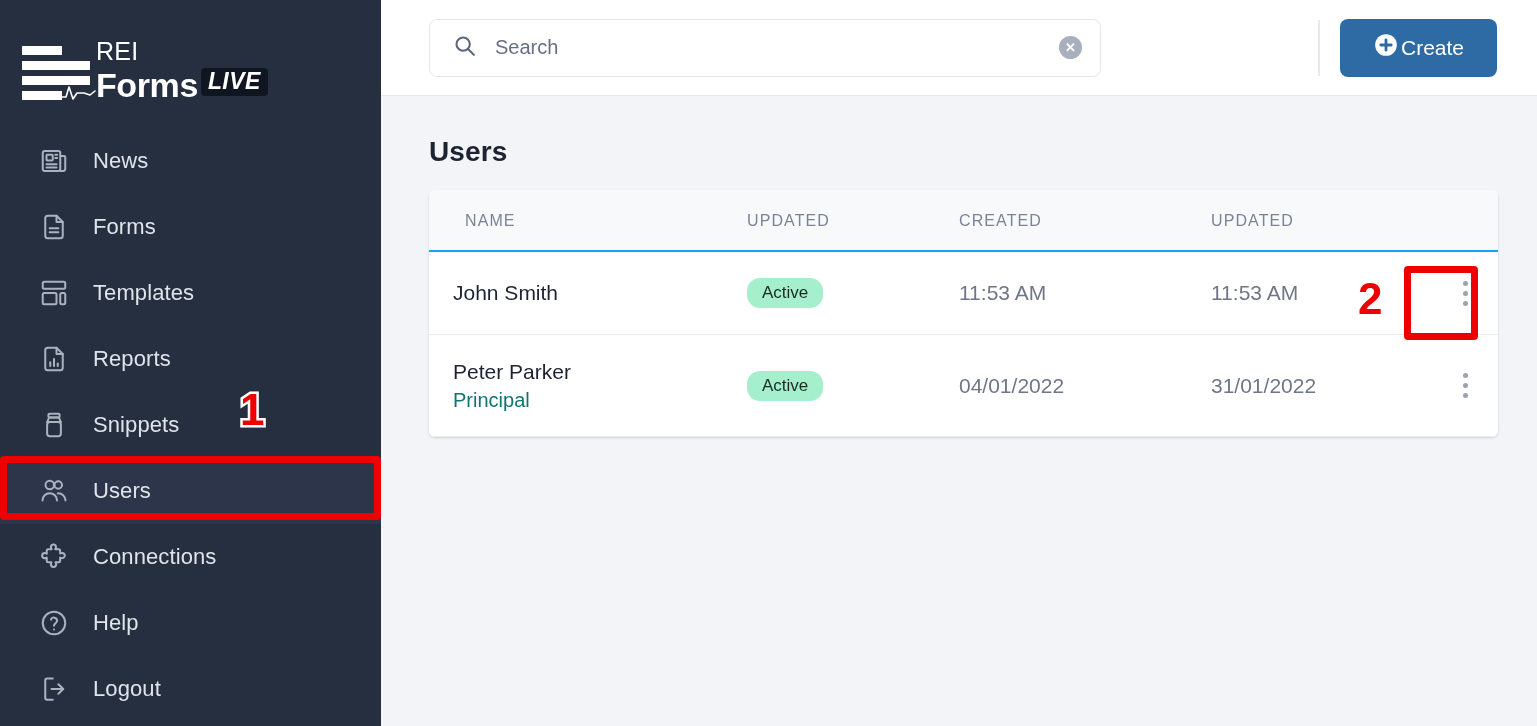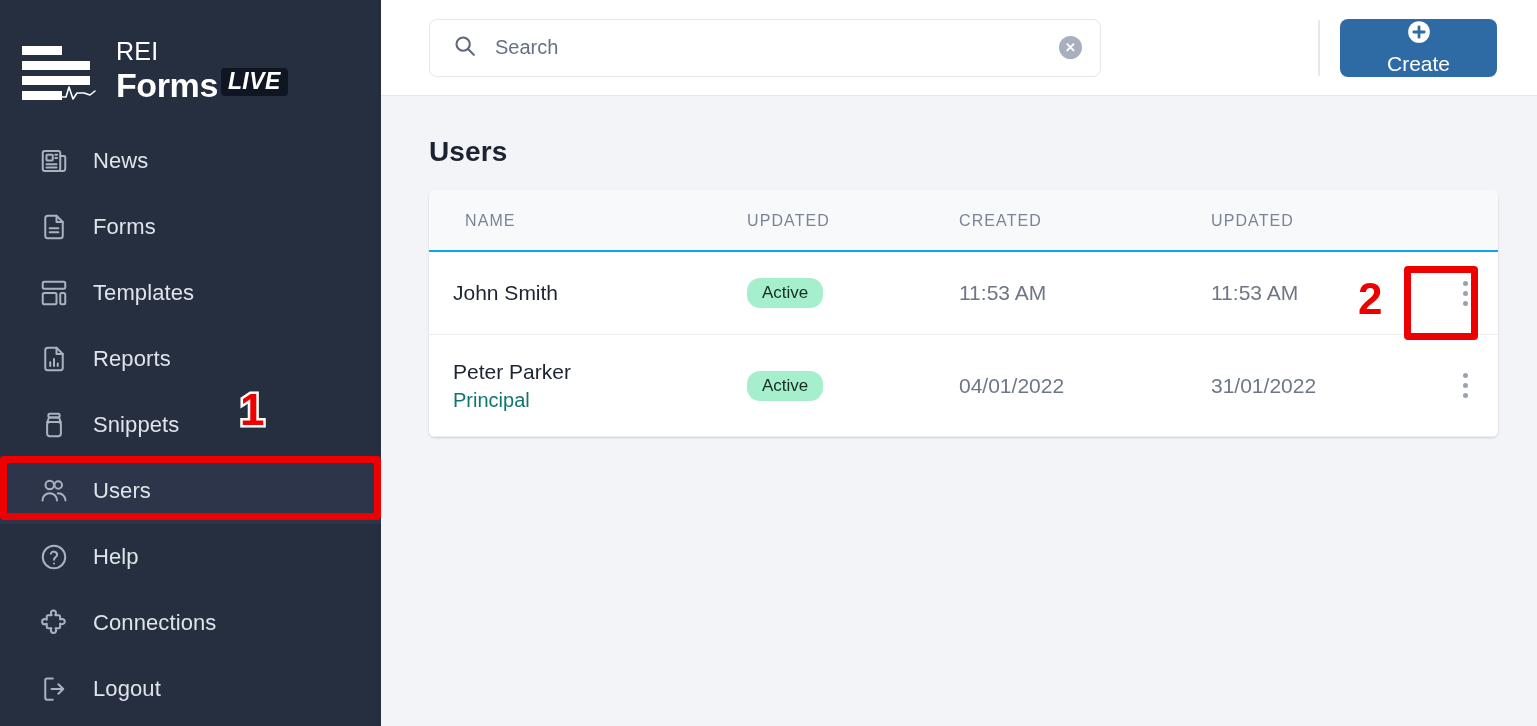--- a/index.html
+++ b/index.html
@@ -24,21 +24,21 @@
     width: 381px;
     height: 726px;
     background: #262f40;
     flex: 0 0 381px;
     position: relative;
   }
 
   .logo {
     display: flex;
     align-items: center;
-    gap: 20px;
+    gap: 0;
     padding: 24px 4px 0 22px;
     height: 118px;
   }
   .logo-mark {
     width: 74px;
     height: 58px;
     position: relative;
     flex: 0 0 74px;
   }
   .logo-bar {
@@ -191,21 +191,20 @@
     border: none;
     border-radius: 8px;
     display: flex;
     align-items: center;
     justify-content: center;
     gap: 2px;
     padding: 0 24px;
     font-size: 21px;
     font-family: "Liberation Sans", sans-serif;
     cursor: pointer;
-    flex-direction: column;
   }
 
   
   .content {
     flex: 1 1 auto;
     padding: 40px 40px 0 48px;
     overflow: hidden;
   }
   .page-title {
     font-size: 28px;
@@ -405,35 +404,35 @@
             <path d="M2.8 19.5a5.8 5.8 0 0 1 11.6 0"></path>
             <path d="M15 13.9a5.8 5.8 0 0 1 6.2 5.6"></path>
           </svg>
         </span>
         <span class="nav-label">Users</span>
       </div>
 
       <div class="nav-item">
         <span class="nav-icon">
           <svg width="30" height="30" viewBox="0 0 24 24" fill="none" stroke="#aab2c0" stroke-width="1.6" stroke-linecap="round" stroke-linejoin="round">
+            <path d="M9.6 3.2a2.1 2.1 0 0 1 4 .9c0 .6-.3 1.1-.6 1.6h2.8c.6 0 1.1.5 1.1 1.1v2.4c.5-.3 1-.5 1.6-.5a2.1 2.1 0 0 1 0 4.2c-.6 0-1.1-.2-1.6-.5v2.7c0 .6-.5 1.1-1.1 1.1h-2.6c.3.5.5 1 .5 1.6a2.1 2.1 0 0 1-4.2 0c0-.6.2-1.1.5-1.6H7.3c-.6 0-1.1-.5-1.1-1.1v-2.6c-.5.3-1 .5-1.6.5a2.1 2.1 0 0 1 0-4.2c.6 0 1.1.2 1.6.5V6.8c0-.6.5-1.1 1.1-1.1h2.8c-.3-.5-.5-1-.5-1.6z"></path>
+          </svg>
+        </span>
+        <span class="nav-label">Connections</span>
+      </div>
+
+      <div class="nav-item">
+        <span class="nav-icon">
+          <svg width="30" height="30" viewBox="0 0 24 24" fill="none" stroke="#aab2c0" stroke-width="1.6" stroke-linecap="round" stroke-linejoin="round">
             <circle cx="12" cy="12" r="9"></circle>
             <path d="M9.5 9.3a2.6 2.6 0 0 1 5 .9c0 1.8-2.5 2.2-2.5 3.9"></path>
             <path d="M12 17.2v.05"></path>
           </svg>
         </span>
         <span class="nav-label">Help</span>
-      </div>
-
-      <div class="nav-item">
-        <span class="nav-icon">
-          <svg width="30" height="30" viewBox="0 0 24 24" fill="none" stroke="#aab2c0" stroke-width="1.6" stroke-linecap="round" stroke-linejoin="round">
-            <path d="M9.6 3.2a2.1 2.1 0 0 1 4 .9c0 .6-.3 1.1-.6 1.6h2.8c.6 0 1.1.5 1.1 1.1v2.4c.5-.3 1-.5 1.6-.5a2.1 2.1 0 0 1 0 4.2c-.6 0-1.1-.2-1.6-.5v2.7c0 .6-.5 1.1-1.1 1.1h-2.6c.3.5.5 1 .5 1.6a2.1 2.1 0 0 1-4.2 0c0-.6.2-1.1.5-1.6H7.3c-.6 0-1.1-.5-1.1-1.1v-2.6c-.5.3-1 .5-1.6.5a2.1 2.1 0 0 1 0-4.2c.6 0 1.1.2 1.6.5V6.8c0-.6.5-1.1 1.1-1.1h2.8c-.3-.5-.5-1-.5-1.6z"></path>
-          </svg>
-        </span>
-        <span class="nav-label">Connections</span>
       </div>
 
       <div class="nav-item">
         <span class="nav-icon">
           <svg width="30" height="30" viewBox="0 0 24 24" fill="none" stroke="#aab2c0" stroke-width="1.6" stroke-linecap="round" stroke-linejoin="round">
             <path d="M11 3.5H6.5a1.5 1.5 0 0 0-1.5 1.5v14a1.5 1.5 0 0 0 1.5 1.5H11"></path>
             <path d="M15.5 8.2 19.4 12l-3.9 3.8"></path>
             <path d="M19.2 12H10"></path>
           </svg>
         </span>

